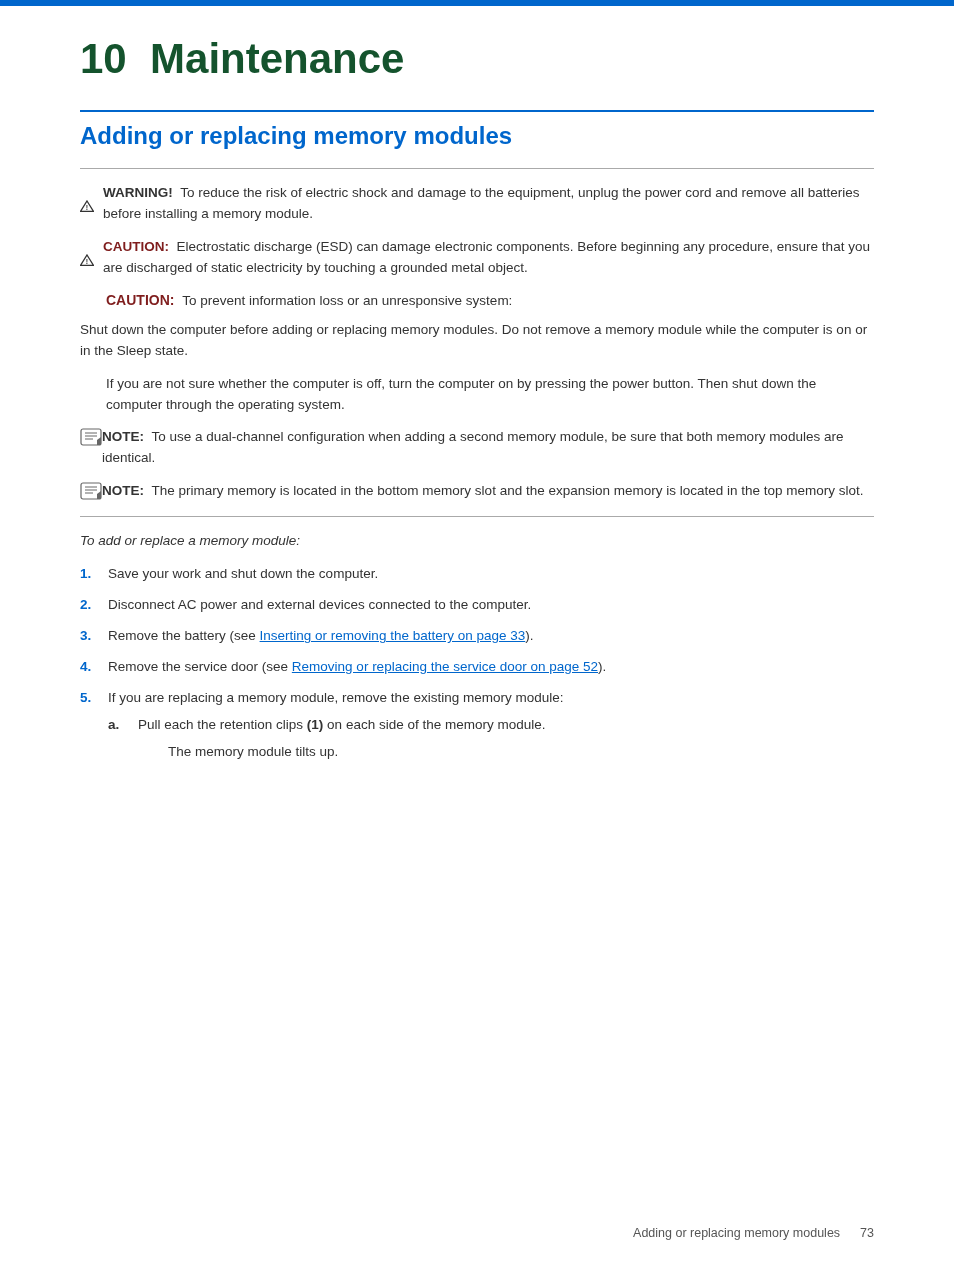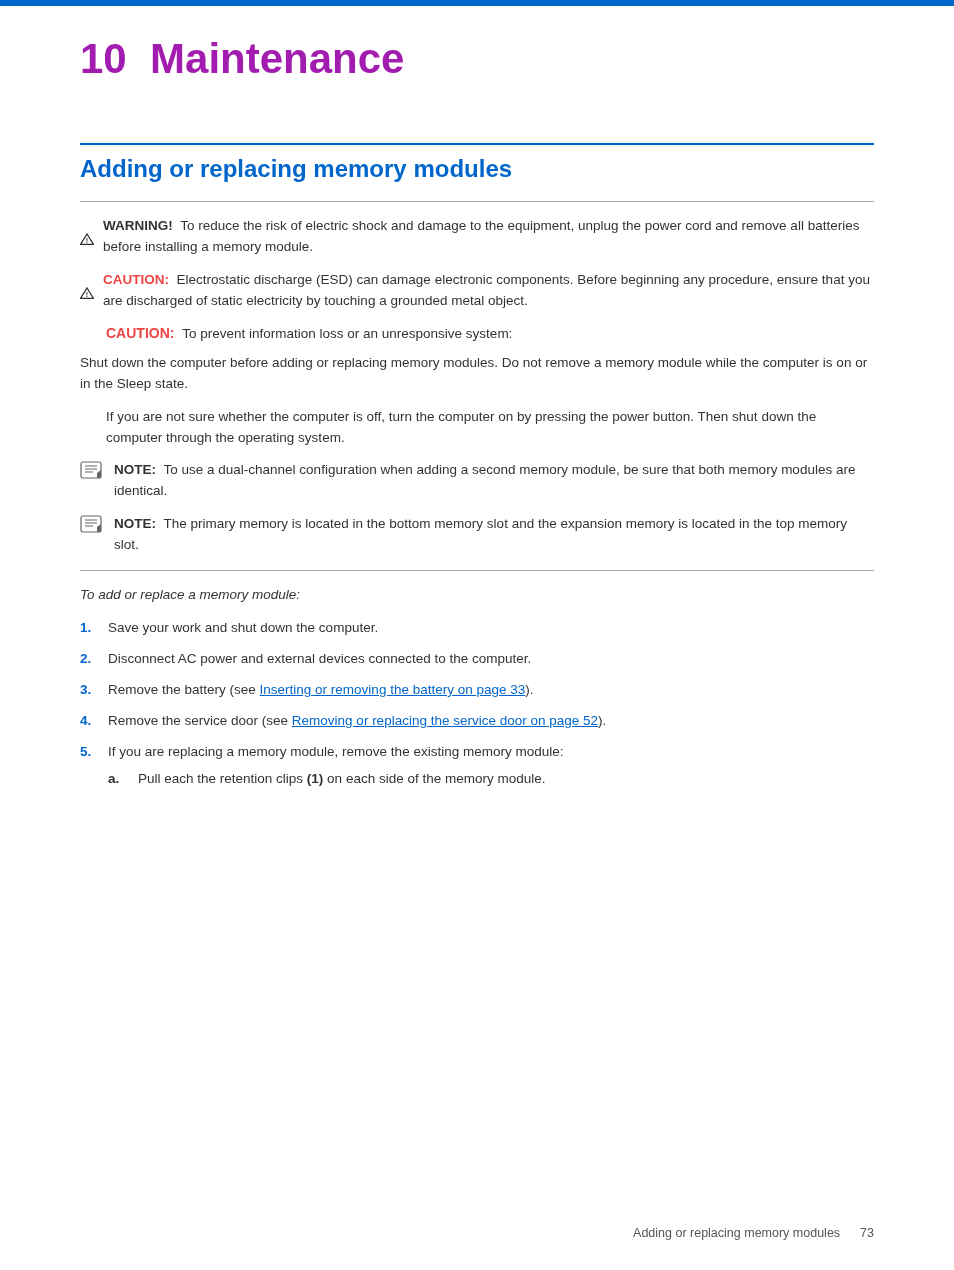--- a/index.html
+++ b/index.html
@@ -32,22 +32,22 @@
       margin-bottom: 30px;
     }
 
     .content {
       padding: 0 80px 60px 80px;
     }
 
     .chapter-title {
       font-size: 42px;
       font-weight: bold;
-      color: #a21caf;
-      margin-bottom: 61px;
+      color: #14532d;
+      margin-bottom: 28px;
       line-height: 1.1;
     }
 
     .section-divider-top {
       border-top: 2px solid #0066cc;
       margin-bottom: 10px;
     }
 
     .section-title {
       font-size: 24px;
@@ -76,29 +76,29 @@
       color: #333;
     }
 
     .warning-label {
       font-weight: bold;
       color: #333;
     }
 
     .caution-label {
       font-weight: bold;
-      color: #ef4444;
+      color: #7f1d1d;
       margin-top: 38px;
     }
 
     .note-block {
       display: flex;
       align-items: flex-start;
       margin-bottom: 12px;
-      gap: 12px;
+      gap: 0;
     }
 
     .note-icon {
       flex-shrink: 0;
       width: 22px;
       height: 18px;
       margin-top: 1px;
       position: relative;
     }
 
@@ -338,20 +338,21 @@
       <li>
         <span class="list-number">5.</span>
         <div class="list-content">
           <span>If you are replacing a memory module, remove the existing memory module:</span>
           
           <ul class="sub-list">
             <li>
               <span class="sub-label">a.</span>
               <div class="sub-content">
                 <span>Pull each the retention clips </span><strong>(1)</strong><span> on each side of the memory module.</span>
+                <div class="sub-note">The memory module tilts up.</div>
               </div>
             </li>
           </ul>
         </div>
       </li>
 
     </ul>
 
   </div>
 

